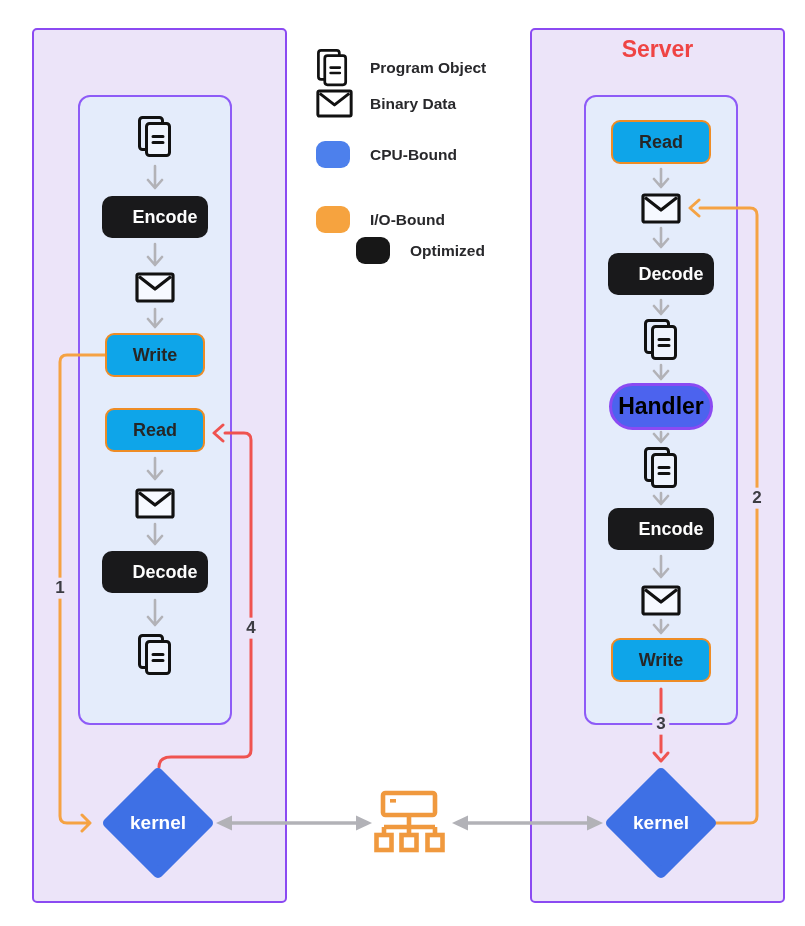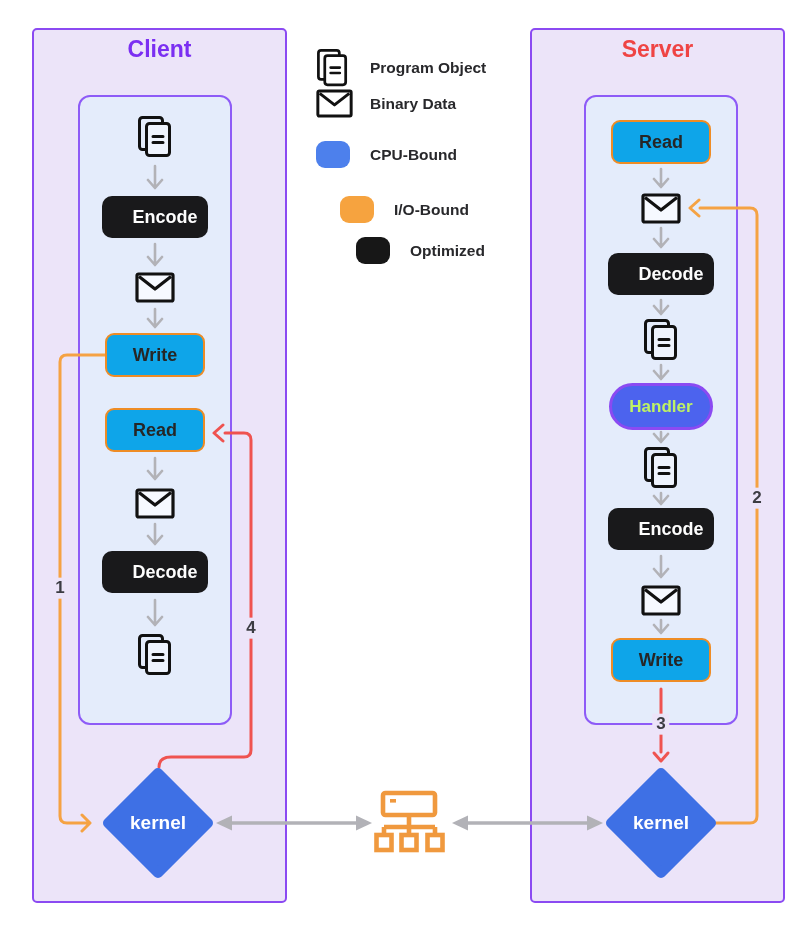--- a/index.html
+++ b/index.html
@@ -27,21 +27,21 @@
   }
   .inner-panel.client { left:78px; }
   .inner-panel.server { left:584px; }
   
   .node {
     position:absolute; display:flex; align-items:center; justify-content:center;
     font-weight:bold; font-size:18px;
   }
   .btn-black  { background:#19191b; color:#fdfdfd; border-radius:10px;padding-left:20px; }
   .btn-orange { background:#0ea5e9; color:#262626; border:2px solid #ee8c25; border-radius:9px; }
-  .btn-handler{ background:#4c63ee; color:#bef264; border:3px solid #8b4af2; border-radius:24px; font-size:17px; }
+  .btn-handler{ background:#4c63ee; color:#000000; border:3px solid #8b4af2; border-radius:24px; font-size:23px; }
   .icon-wrap  { position:absolute; }
   .kernel-wrap { position:absolute; width:118px; height:118px; }
   .kernel-label {
     position:absolute; left:0; top:0; width:118px; height:118px;
     display:flex; align-items:center; justify-content:center;
     color:#ffffff; font-weight:bold; font-size:19px;
   }
   
   .overlay { position:absolute; left:0; top:0; pointer-events:none; }
   .seq-label {
@@ -59,21 +59,20 @@
   .swatch.io  { background:#f6a33f; }
   .swatch.opt { background:#171717; }
 </style>
 </head>
 <body>
 
 <div class="stage">
 
   <div class="outer-panel client"></div>
   <div class="outer-panel server"></div>
-  <div class="panel-title client">Client</div>
   <div class="panel-title server">Server</div>
   <div class="inner-panel client"></div>
   <div class="inner-panel server"></div>
 
   <svg class="overlay" width="805" height="926" viewBox="0 0 805 926">
 
     <path d="M155,166 V187 M148,180 L155,188 L162,180
              M155,244 V264 M148,257 L155,265 L162,257
              M155,309 V326 M148,319 L155,327 L162,319
              M155,458 V478 M148,471 L155,479 L162,471
@@ -128,21 +127,21 @@
         </svg>
       </div>
       <span class="legend-label">Binary Data</span>
     </div>
     <div class="legend-row" style="top:113px;">
       <div class="legend-icon-cell">
           <div class="swatch cpu"></div>
         </div>
       <span class="legend-label">CPU-Bound</span>
     </div>
-    <div class="legend-row" style="top:168px;margin-left:24px;">
+    <div class="legend-row" style="top:178px;">
       <div class="legend-icon-cell">
           <div class="swatch io"></div>
         </div>
       <span class="legend-label">I/O-Bound</span>
     </div>
     <div class="legend-row" style="top:209px;margin-left:40px;">
       <div class="legend-icon-cell">
           <div class="swatch opt"></div>
         </div>
       <span class="legend-label">Optimized</span>

